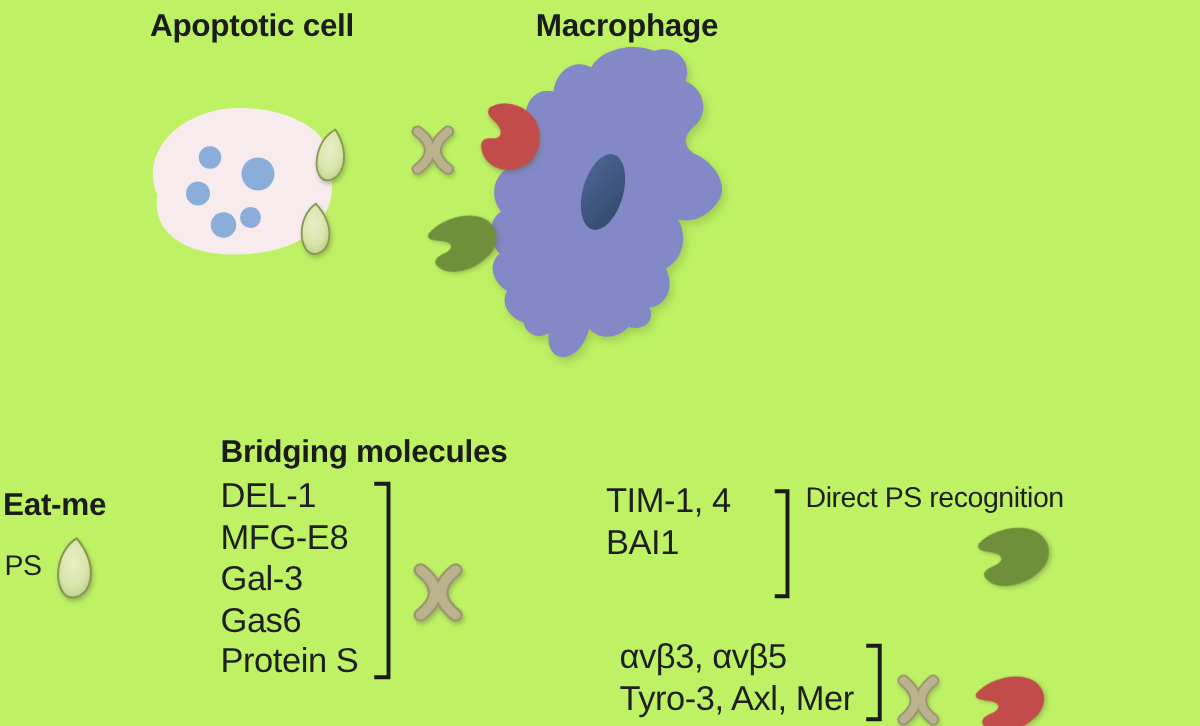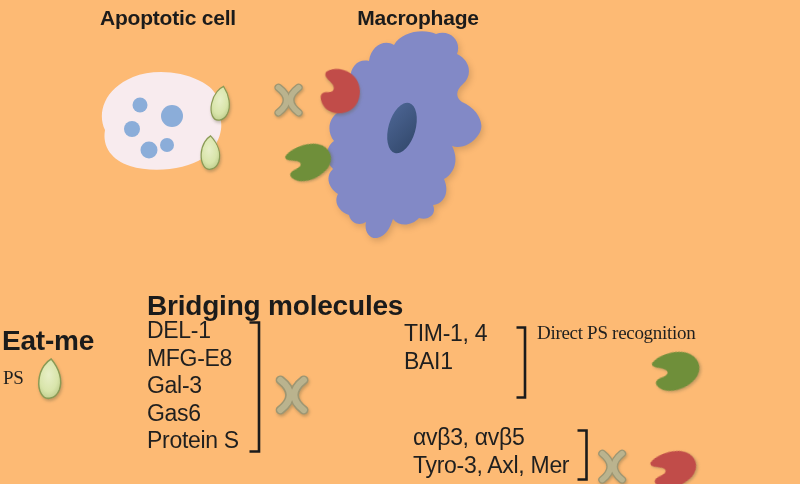--- a/index.html
+++ b/index.html
@@ -1,23 +1,23 @@
 <!DOCTYPE html>
 <html><head>
 <meta charset="utf-8">
 <style>
   html,body{margin:0;padding:0;background:#fff;}
   .canvas{
-    position:relative;width:800px;height:484px;background:#fdba74;
+    position:relative;width:800px;height:484px;background:#bef264;
     overflow:hidden;font-family:"Liberation Sans",sans-serif;color:#1b1b1b;
   }
   .title{position:absolute;font-weight:bold;font-size:21px;letter-spacing:-0.2px;text-align:center;white-space:nowrap;}
   .h{position:absolute;font-weight:bold;font-size:20px;letter-spacing:-0.2px;white-space:nowrap;}
-  .h-big{font-size:28px;}
-  .t{position:absolute;font-size:19px;letter-spacing:-0.3px;white-space:nowrap;color:#1f1f1f;font-family:Liberation Serif, serif;}
+  .h-big{font-size:21px;}
+  .t{position:absolute;font-size:19px;letter-spacing:-0.3px;white-space:nowrap;color:#1f1f1f;}
   .list{position:absolute;font-size:23px;letter-spacing:-0.3px;color:#1f1f1f;}
   .list div{height:27.5px;line-height:27.5px;white-space:nowrap;}
   svg.layer{position:absolute;left:0;top:0;}
   .x-under{stroke:#9d9673;stroke-width:9;fill:none;stroke-linecap:round;}
   .x-over{stroke:#bab38e;stroke-width:6;fill:none;stroke-linecap:round;}
   .soft{filter:drop-shadow(1.5px 2px 1.5px rgba(90,90,60,0.35));}
   .soft2{filter:drop-shadow(2px 3px 3px rgba(0,0,0,0.15));}
 </style>
 </head>
 <body>

